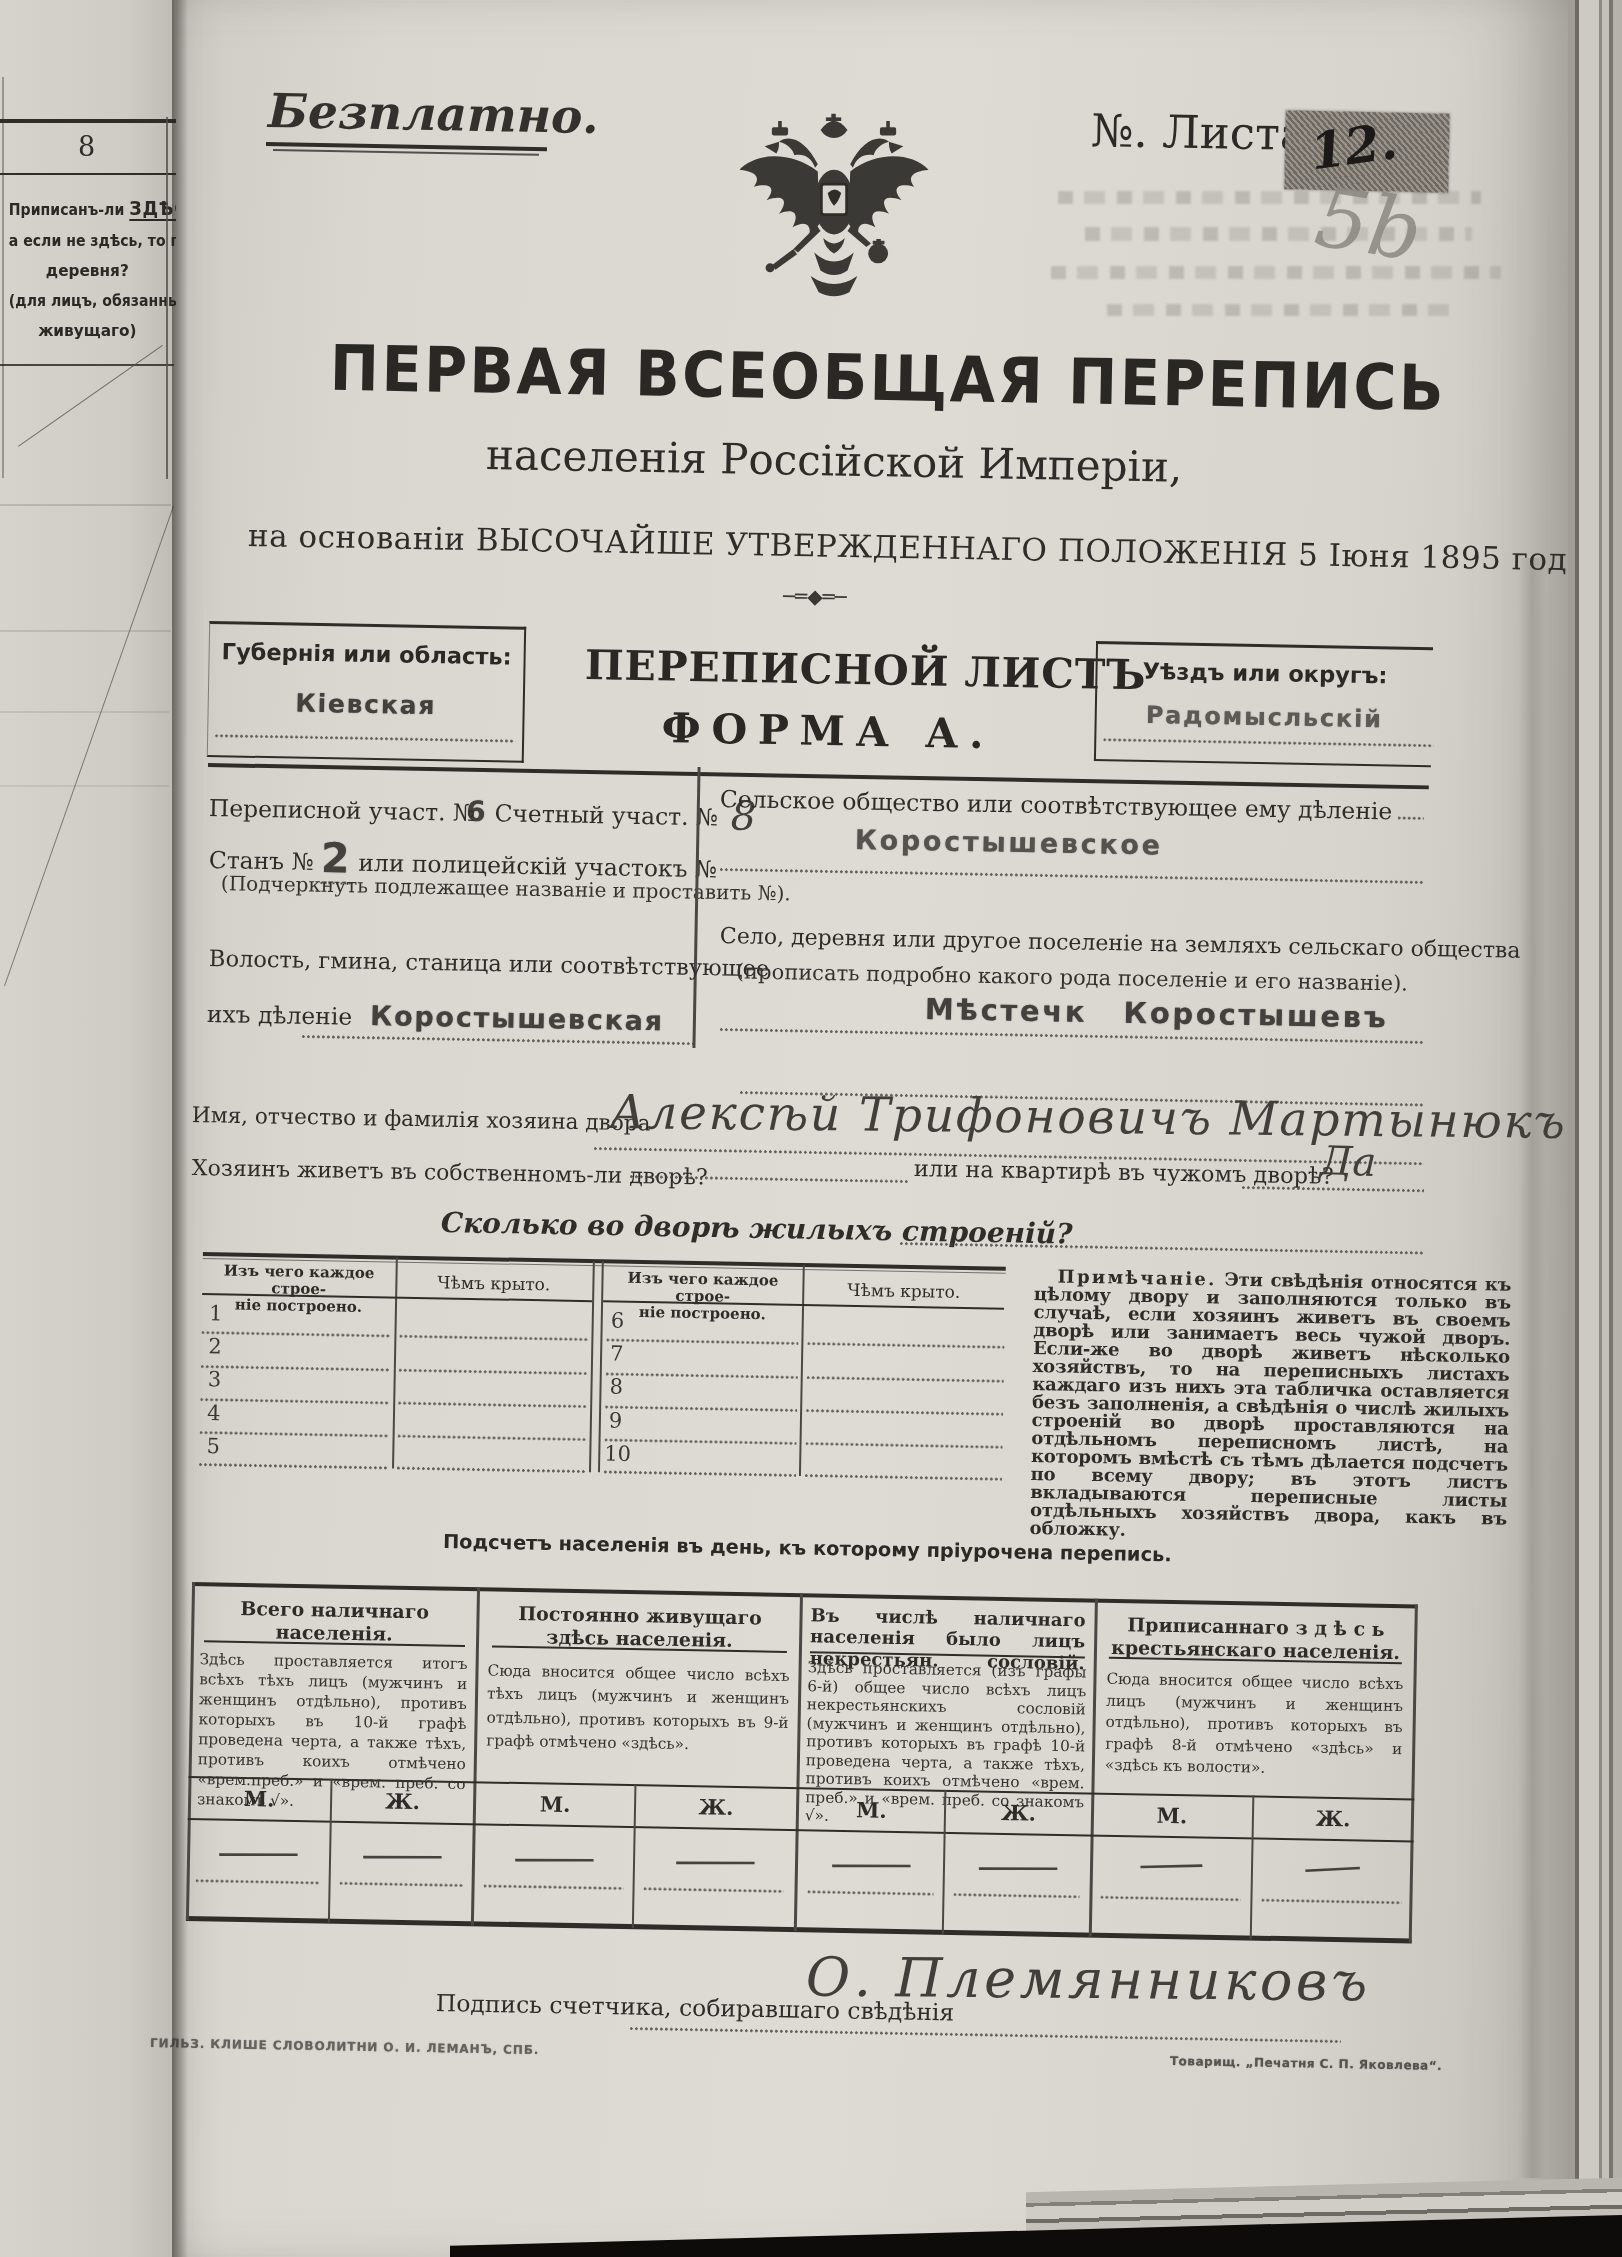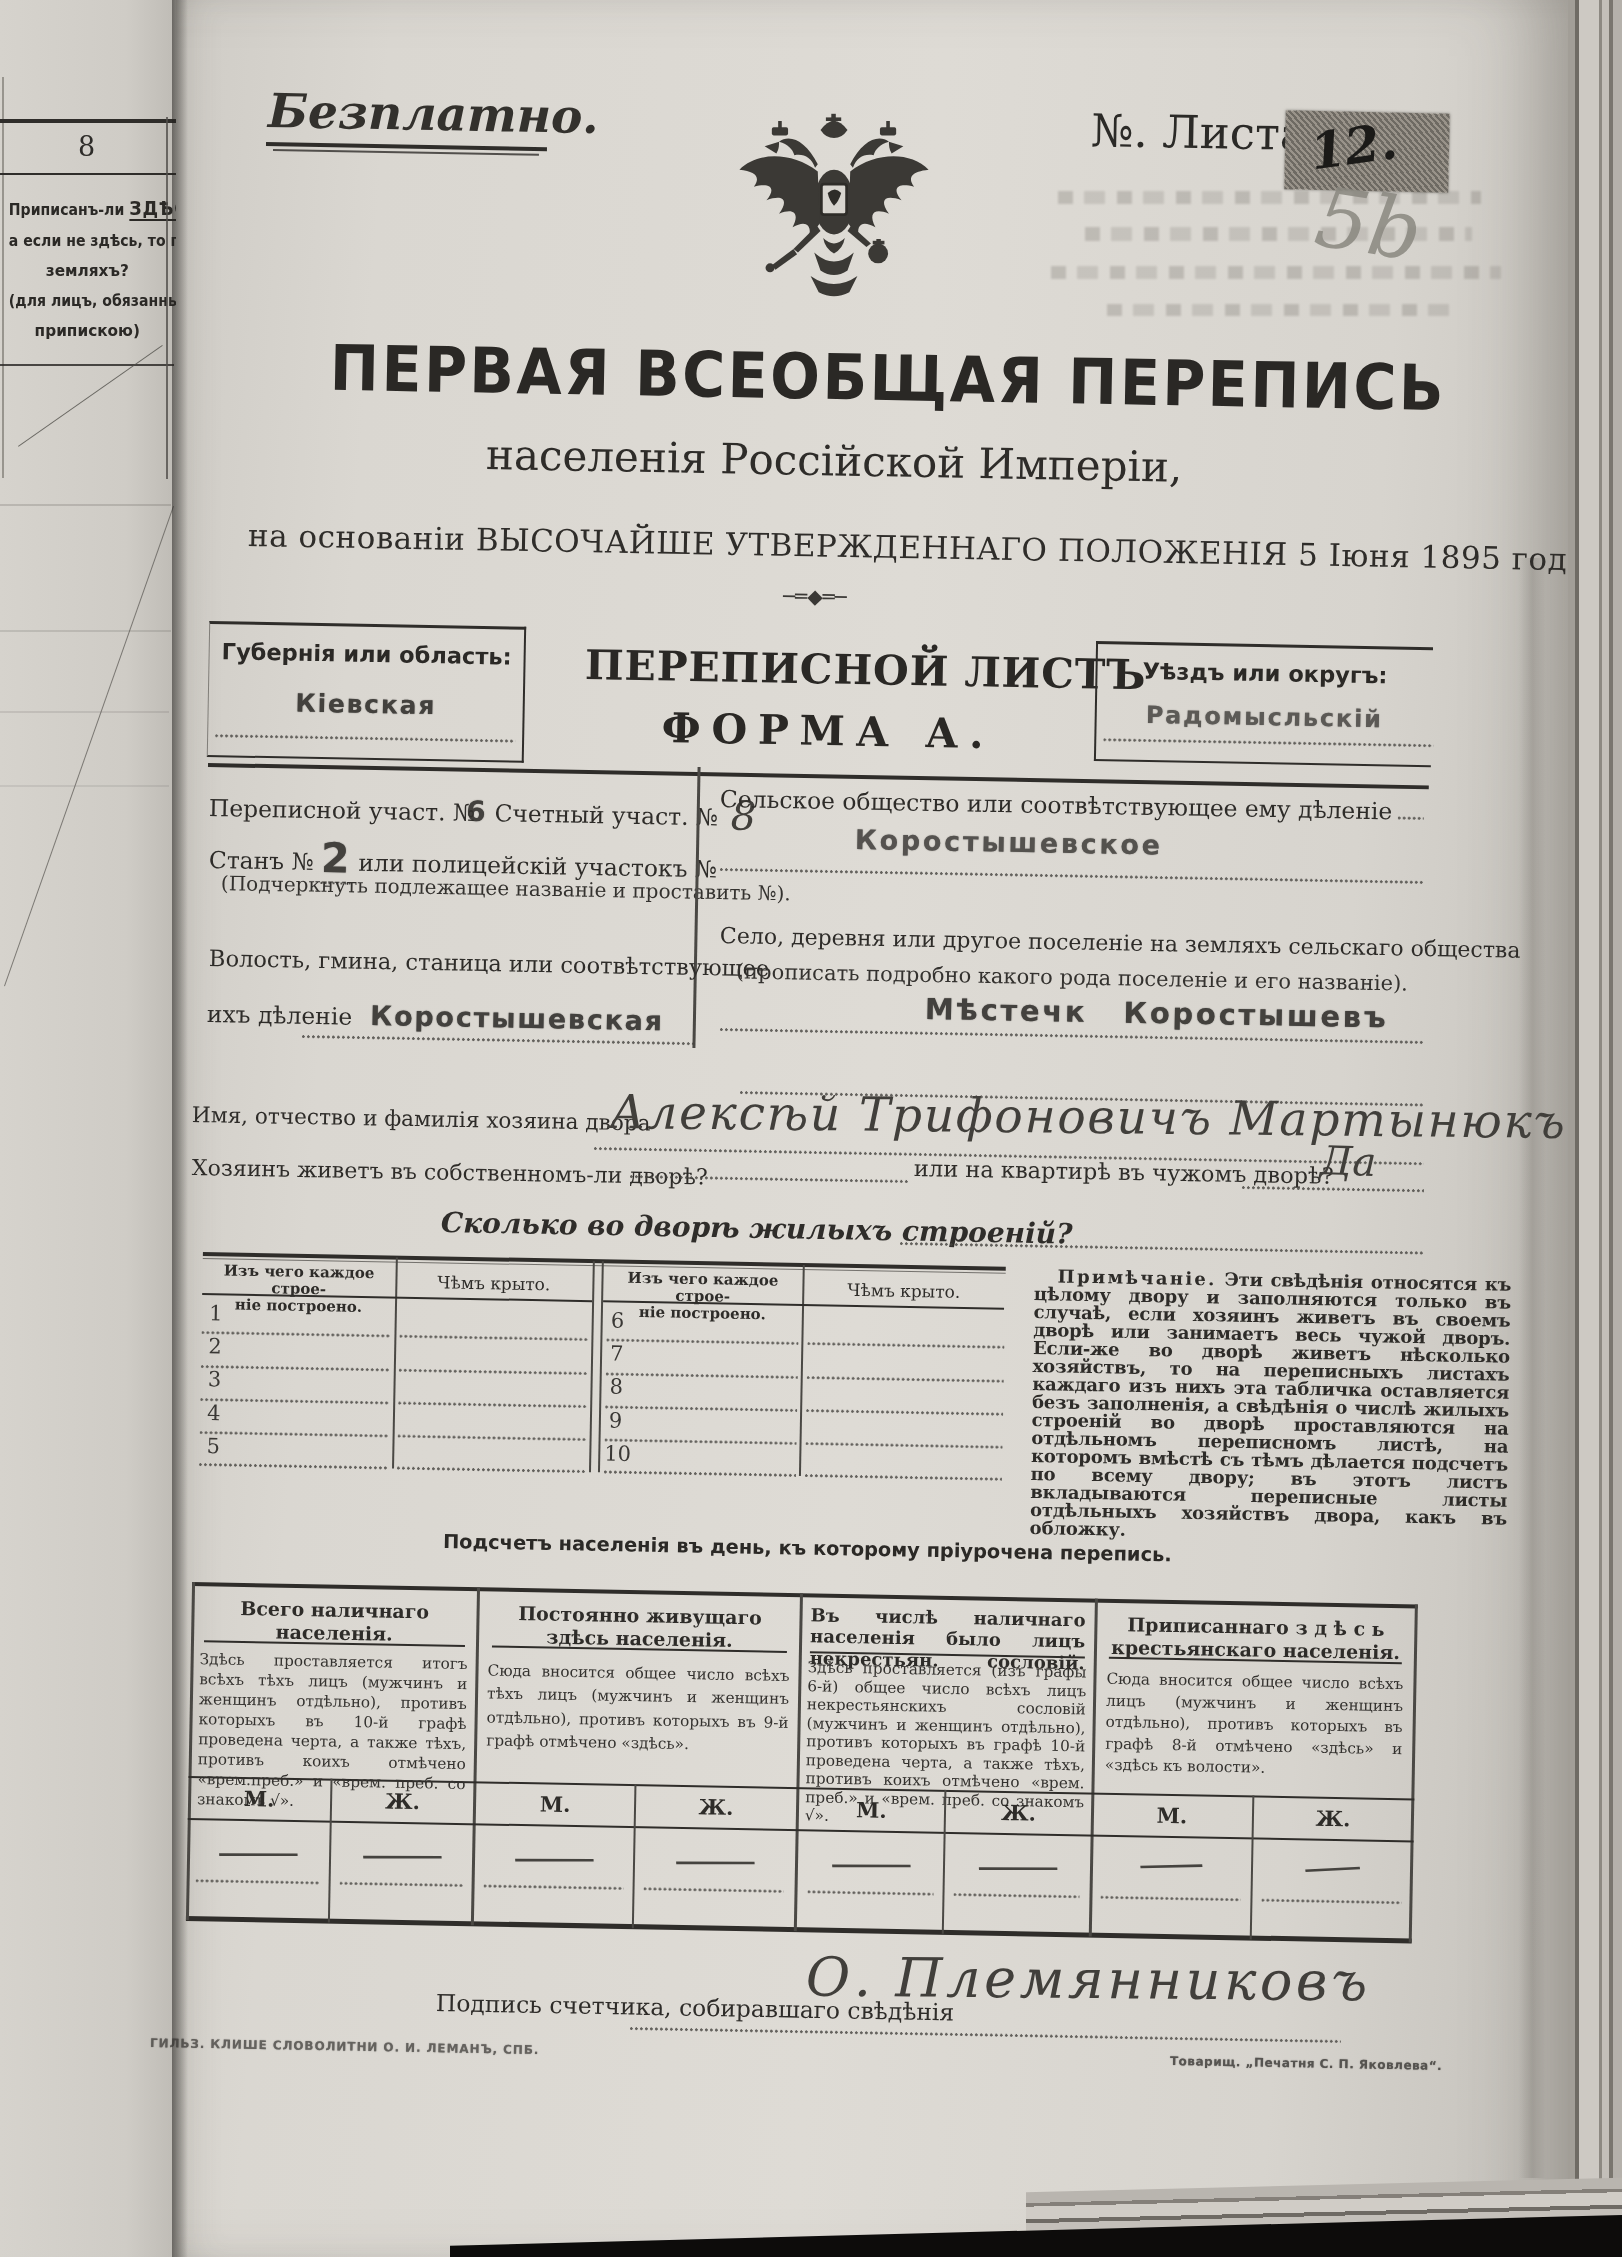--- a/index.html
+++ b/index.html
@@ -42,23 +42,23 @@
   <div class="abs" style="left:1.8px;top:77px;width:2.7px;height:401px;background:#77736c;opacity:.65;"></div>
   <div class="abs hr" style="left:0;top:119px;width:176px;height:3.6px;"></div>
   <div class="abs ctr serif" style="left:0;top:131px;width:173px;font-size:27px;">8</div>
   <div class="abs hr" style="left:0;top:173px;width:176px;height:1.8px;"></div>
   <div class="abs ctr sans" style="left:1.8px;top:193px;width:171px;font-weight:bold;color:#2b2926;">
     <div class="nw" style="font-size:15.3px;transform:scaleX(.92);line-height:31px;">
       <span>Приписанъ-ли</span>
       <span style="font-size:19px;letter-spacing:0.9px;border-bottom:2.7px solid #2b2926;">ЗДѢСЬ,</span>
     </div>
     <div class="nw" style="font-size:15.3px;transform:scaleX(.92);line-height:30px;">а если не здѣсь, то гдѣ</div>
-    <div class="nw" style="font-size:15.3px;line-height:30px;">земляхъ?</div>
+    <div class="nw" style="font-size:15.3px;line-height:30px;">деревня?</div>
     <div class="nw" style="font-size:15.3px;transform:scaleX(.92);line-height:30px;">(для лицъ, обязанныхъ</div>
-    <div class="nw" style="font-size:15.3px;line-height:30px;">припискою)</div>
+    <div class="nw" style="font-size:15.3px;line-height:30px;">живущаго)</div>
   </div>
   <div class="abs hr" style="left:0;top:364px;width:174px;height:1.8px;opacity:.85;"></div>
   <div class="abs" style="left:166px;top:117px;width:1.8px;height:362px;background:#514f4b;opacity:.8;"></div>
   <div class="abs" style="left:18px;top:446px;width:176px;border-top:1.8px solid #4f4d49;opacity:.8;transform:rotate(-35deg);transform-origin:0 0;"></div>
   <div class="abs" style="left:3.6px;top:986px;width:509px;border-top:1.8px solid #55534f;opacity:.7;transform:rotate(-70.6deg);transform-origin:0 0;"></div>
   <div class="abs" style="left:0;top:504px;width:171px;height:1.8px;background:#55534f;opacity:.22;"></div>
   <div class="abs" style="left:0;top:630px;width:171px;height:1.8px;background:#55534f;opacity:.18;"></div>
   <div class="abs" style="left:0;top:711px;width:169px;height:1.8px;background:#55534f;opacity:.15;"></div>
   <div class="abs" style="left:0;top:785px;width:169px;height:1.8px;background:#55534f;opacity:.12;"></div>
 

